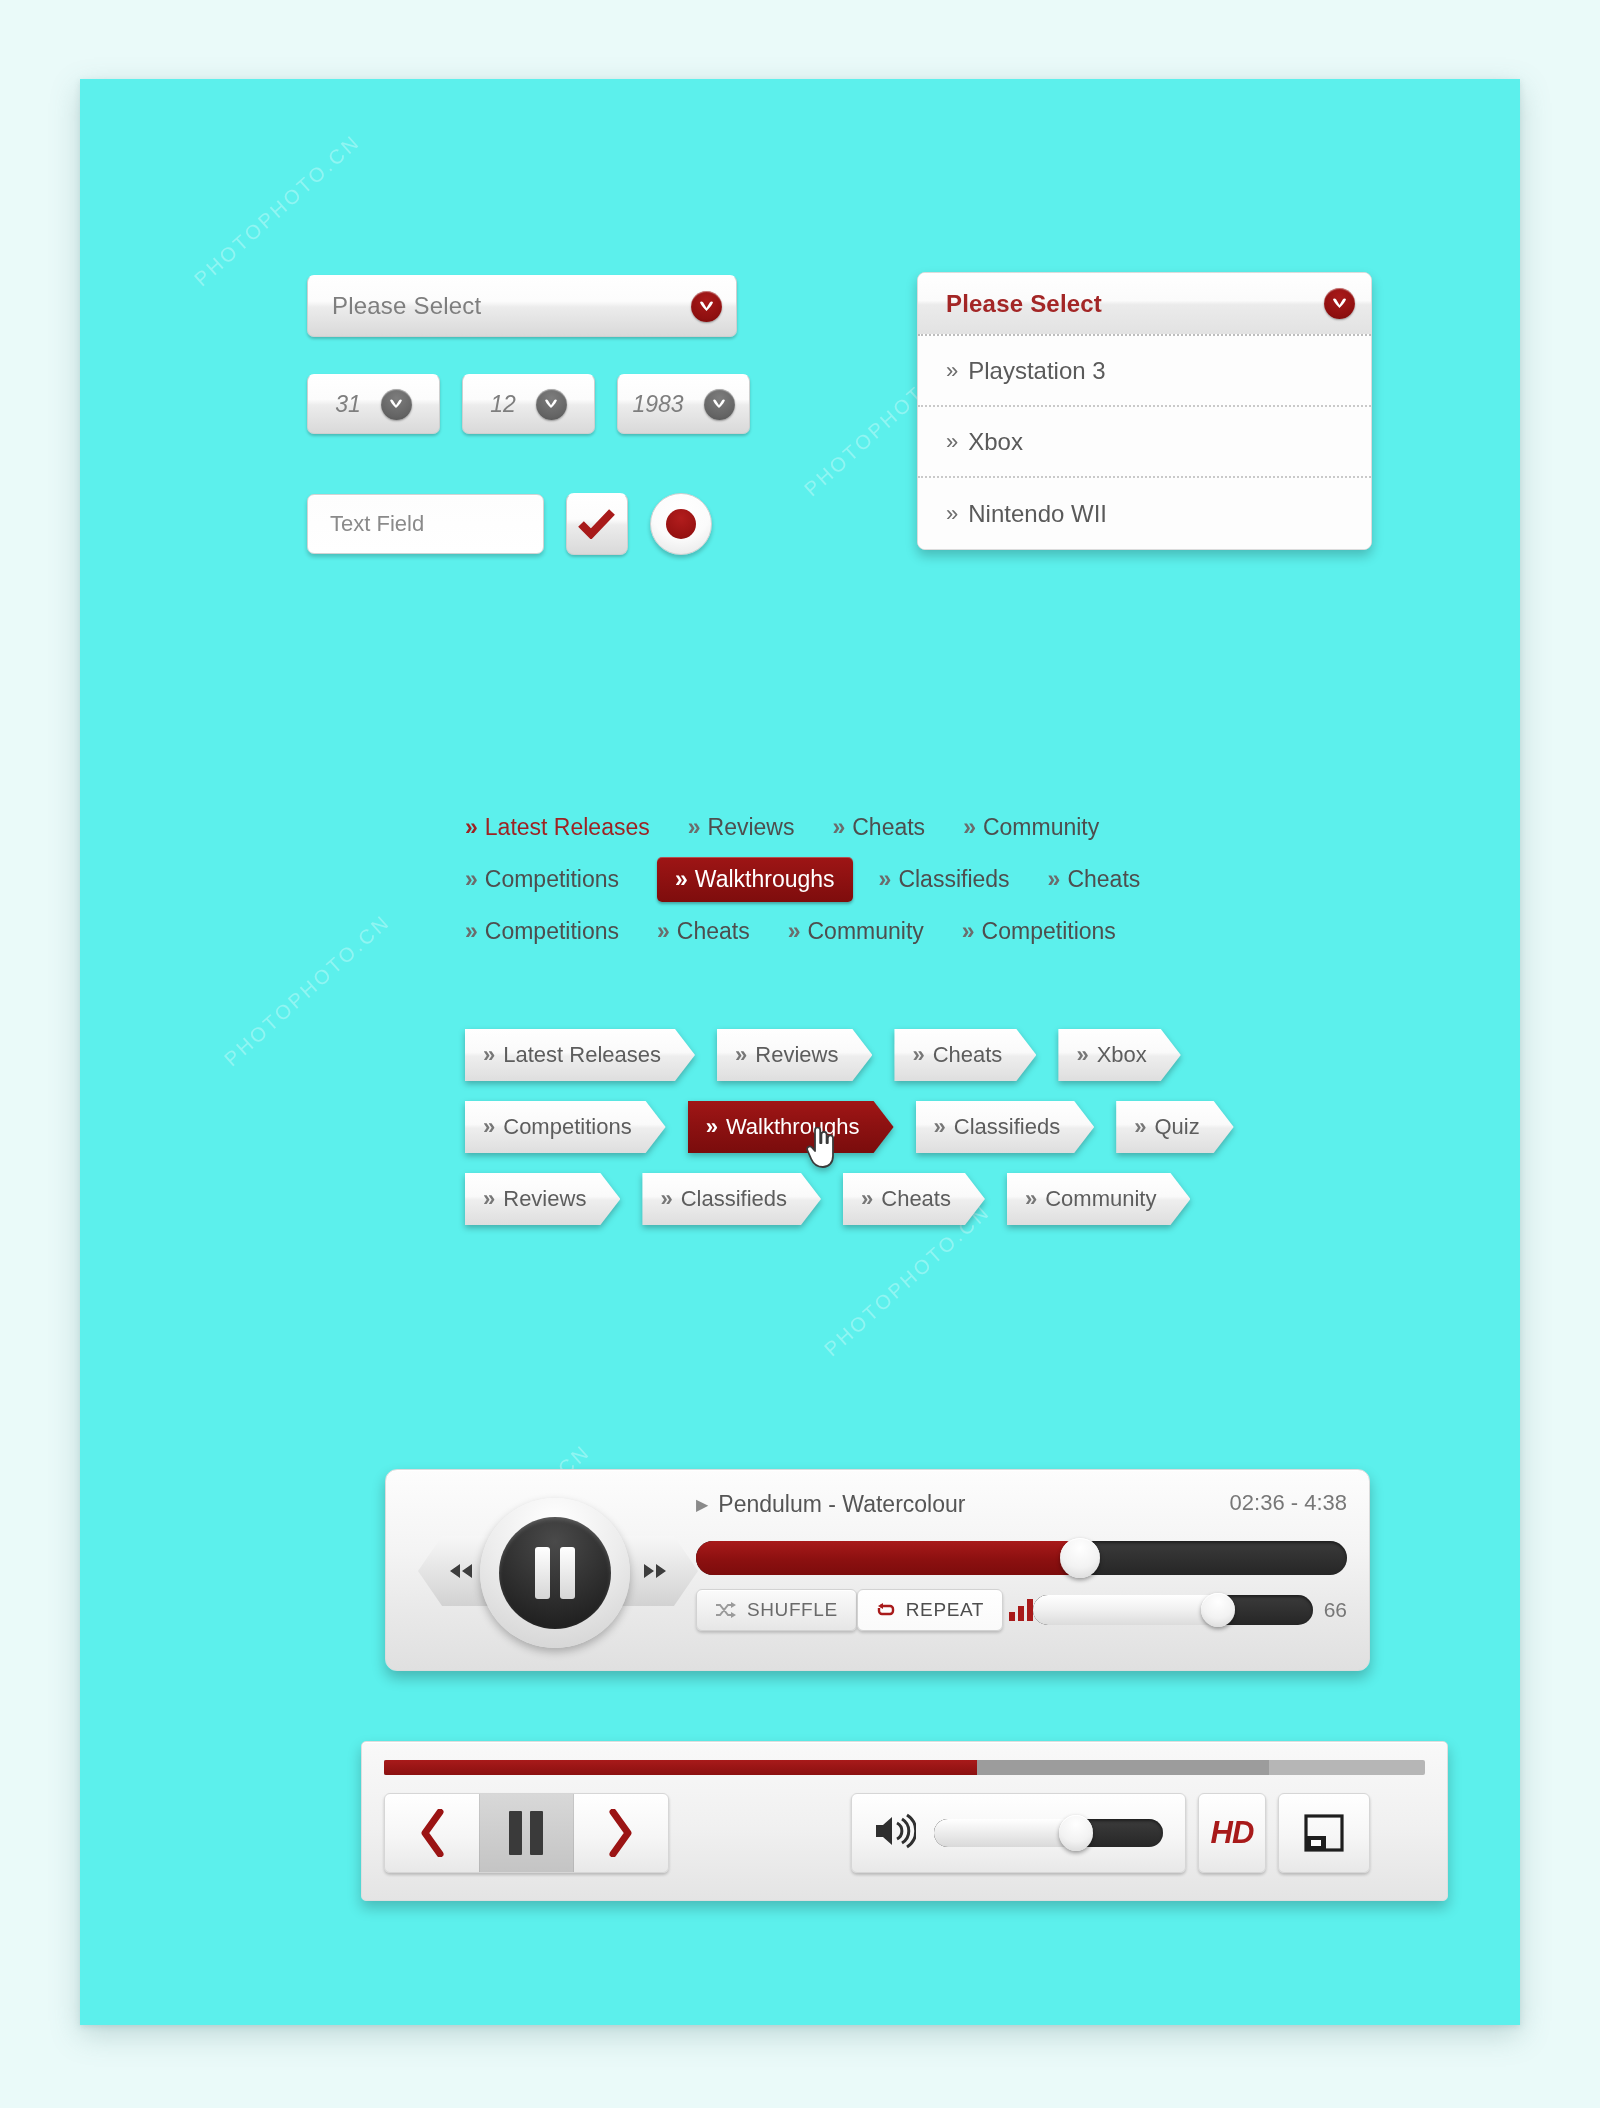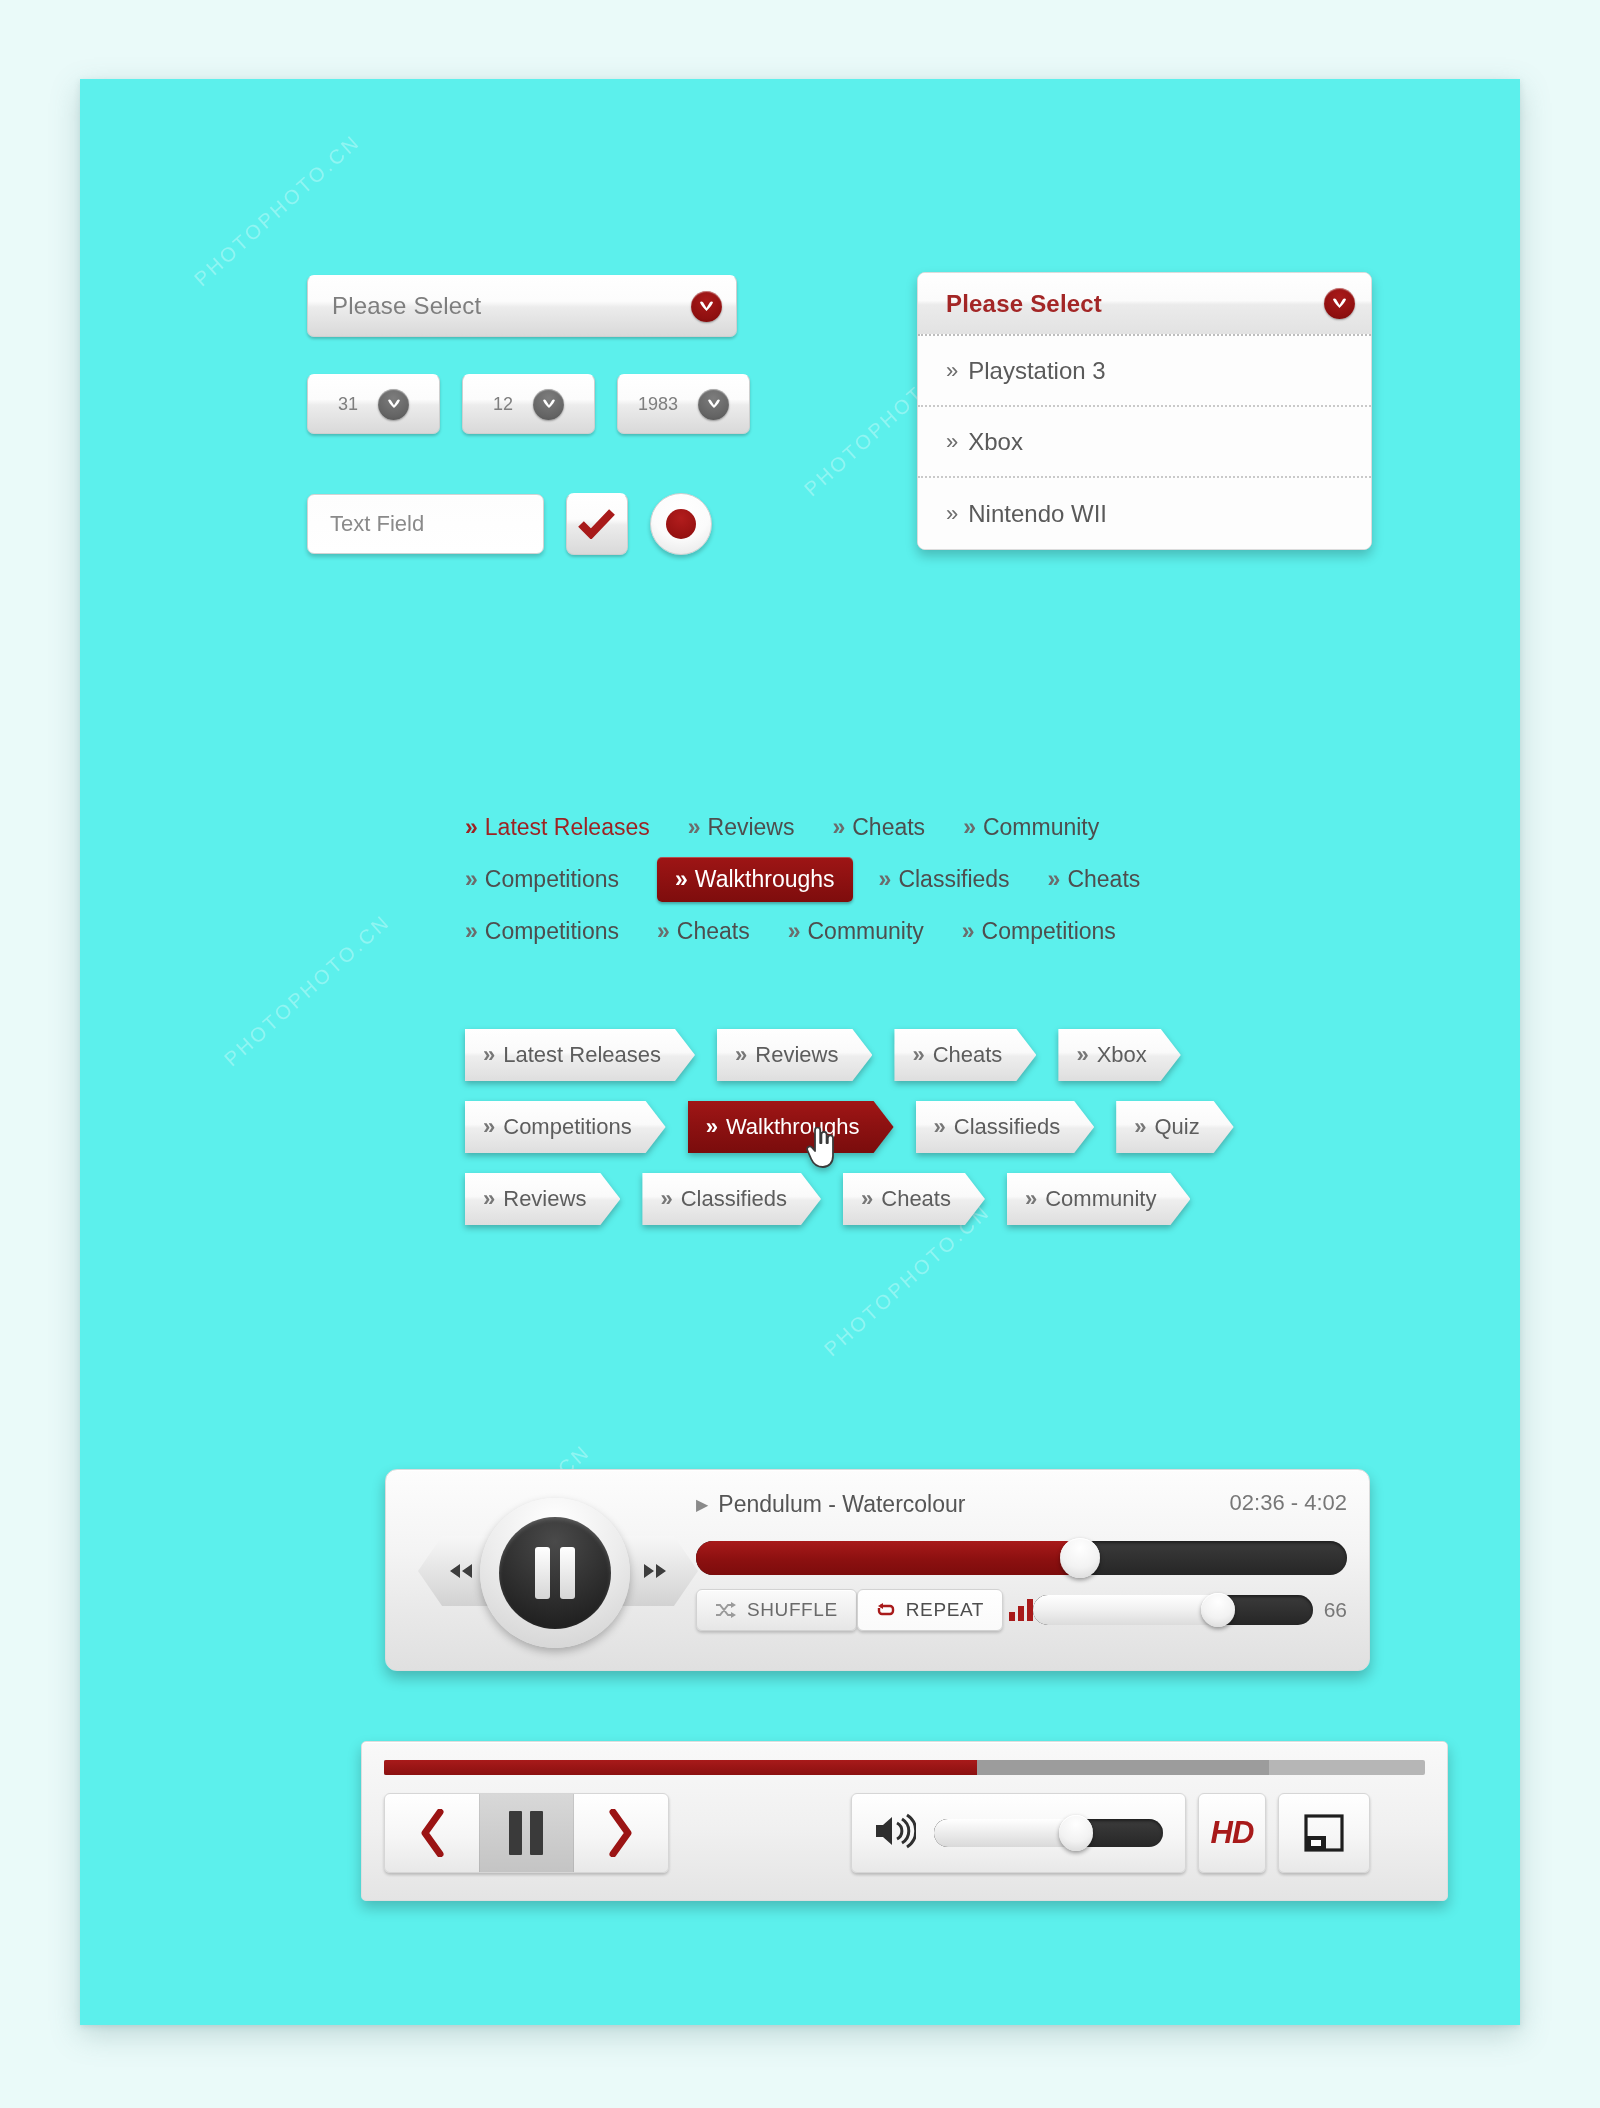--- a/index.html
+++ b/index.html
@@ -47,21 +47,21 @@
   }
   .circ-btn.red  { background: radial-gradient(circle at 50% 30%, #a91a1a 0%, #8e0f0f 70%, #6d0a0a 100%); }
   .circ-btn.gray { background: radial-gradient(circle at 50% 30%, #7d7d7d 0%, #636363 70%, #4e4e4e 100%); }
   .circ-btn svg { display:block; }
 
   .date-row { position: absolute; left: 227px; top: 295px; display: flex; gap: 22px; }
   .date-sel {
     width: 133px; height: 60px; border-radius: 7px;
     display: flex; align-items: center; justify-content: center; gap: 20px;
   }
-  .date-sel .val { font-size: 18px; color: #7e7e7e; }
+  .date-sel .val { font-size: 23px; color: #7e7e7e; font-style: italic; }
 
   .text-row { position: absolute; left: 227px; top: 414px; display: flex; align-items: center; gap: 22px; }
   .textfield {
     width: 237px; height: 60px; border-radius: 7px;
     background: linear-gradient(to bottom,#fdfdfd,#ffffff);
     border: 1px solid #d3d3d3;
     box-shadow: 0 3px 4px rgba(0,0,0,.20), inset 0 1px 0 #fff;
     display: flex; align-items: center; padding-left: 22px;
   }
   .textfield .ph { font-size: 22px; color: #8a8a8a; }
@@ -528,21 +528,21 @@
           </span>
         </span>
       </div>
 
       <div class="mp-right">
         <div class="mp-title-row">
           <span class="mp-title">
             <span class="tri">▶</span>
             <span>Pendulum - Watercolour</span>
           </span>
-          <span class="mp-time">02:36 - 4:02</span>
+          <span class="mp-time">02:36 - 4:38</span>
         </div>
 
         <div class="mp-progress">
           <span class="fill"></span>
           <span class="knob" style="left:59%;"></span>
         </div>
 
         <div class="mp-bottom">
           <span class="pillbtn">
             <svg width="22" height="16" viewBox="0 0 22 16" aria-hidden="true">

